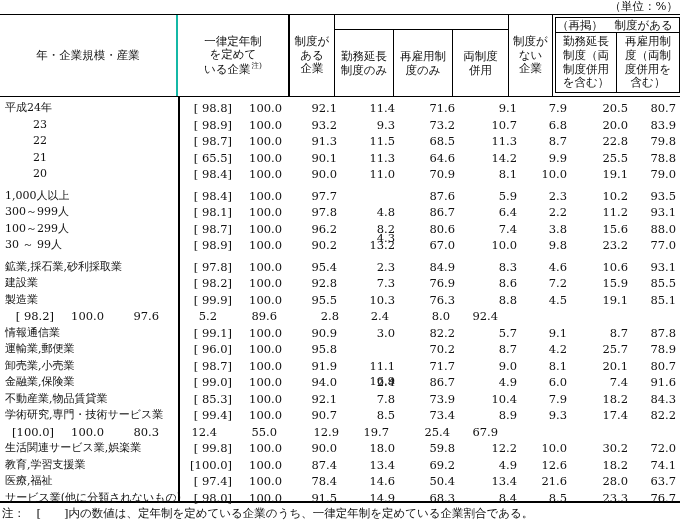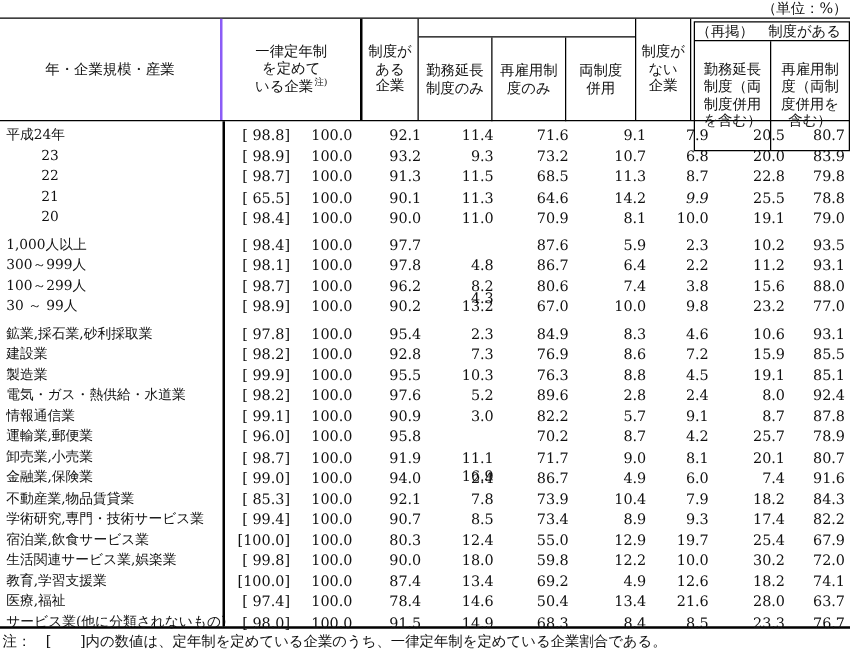--- a/index.html
+++ b/index.html
@@ -14,33 +14,33 @@
   .unit-note { position:absolute; top:0; right:2px; font-size:11.5px; line-height:13px; }
 
   .tbl { position:absolute; top:14px; left:0; width:680px; height:489px;
          border-top:1px solid #000; border-bottom:2px solid #000; }
 
   
   .thead { position:relative; height:82px; border-bottom:1px solid #000; }
   .hc { position:absolute; display:flex; align-items:center; justify-content:center;
         text-align:center; font-size:11.5px; line-height:1.18; }
   .pre { white-space:pre-line; }
-  .h-label   { left:0;     top:0; width:178px; height:100%; border-right:2px solid #8b5cf6; }
+  .h-label   { left:0;     top:0; width:178px; height:100%; border-right:2px solid #14b8a6; }
   .h-uniform { left:178px; top:0; width:112px; height:100%; border-right:2px solid #000; }
   .h-uniform sup { font-size:7.5px; vertical-align:super; margin-left:1px; }
   .h-has     { left:290px; top:0; width:45px;  height:100%; border-right:1px solid #000; }
   .sub-box   { position:absolute; left:335px; top:14px; width:173px; height:68px;
                border-top:1px solid #000; display:flex; }
   .sc { flex:none; display:flex; align-items:center; justify-content:center;
         text-align:center; font-size:11.5px; line-height:1.18; height:100%; }
   .sc1 { width:58px; } .sc2 { width:59px; border-left:1px solid #000; }
   .sc3 { width:56px; border-left:1px solid #000; }
   .h-no      { left:508px; top:0; width:45px; height:100%;
                border-left:1px solid #000; border-right:1px solid #000; }
-  .saikei    { position:absolute; left:555px; top:2px; width:125px; height:104px;
+  .saikei    { position:absolute; left:555px; top:2px; width:125px; height:76px;
                border:1px solid #000; display:flex; flex-direction:column; }
   .saikei-title { height:15px; border-bottom:1px solid #000; font-size:11.5px;
                   line-height:14px; padding-left:1px; white-space:nowrap; text-align:left; }
   .saikei-cols { flex:1; display:flex; }
   .rc { display:flex; align-items:center; justify-content:center; text-align:center;
         font-size:11.5px; line-height:1.18; }
   .rc1 { width:60px; } .rc2 { width:63px; border-left:1px solid #000; }
 
   
   .tbody { position:relative; height:404px; padding-top:3px; }
@@ -156,21 +156,21 @@
           <div class="c num" style="width: 48px;">79.8</div>
         </div>
         <div class="row">
           <div class="c lab indent">21</div>
           <div class="c num" style="width: 54px;">[ 65.5]</div>
           <div class="c num" style="width: 50px;">100.0</div>
           <div class="c num" style="width: 55px;">90.1</div>
           <div class="c num" style="width: 58px;">11.3</div>
           <div class="c num" style="width: 60px;">64.6</div>
           <div class="c num" style="width: 62px;">14.2</div>
-          <div class="c num" style="width: 50px; font-style: italic;">9.9</div>
+          <div class="c num" style="width: 50px;">9.9</div>
           <div class="c num" style="width: 61px;">25.5</div>
           <div class="c num" style="width: 48px;">78.8</div>
         </div>
         <div class="row">
           <div class="c lab indent">20</div>
           <div class="c num" style="width: 54px;">[ 98.4]</div>
           <div class="c num" style="width: 50px;">100.0</div>
           <div class="c num" style="width: 55px;">90.0</div>
           <div class="c num" style="width: 58px;">11.0</div>
           <div class="c num" style="width: 60px;">70.9</div>
@@ -259,21 +259,20 @@
           <div class="c num" style="width: 50px;">100.0</div>
           <div class="c num" style="width: 55px;">95.5</div>
           <div class="c num" style="width: 58px;">10.3</div>
           <div class="c num" style="width: 60px;">76.3</div>
           <div class="c num" style="width: 62px;">8.8</div>
           <div class="c num" style="width: 50px;">4.5</div>
           <div class="c num" style="width: 61px;">19.1</div>
           <div class="c num" style="width: 48px;">85.1</div>
         </div>
         <div class="row">
-          <div class="c lab">電気・ガス・熱供給・水道業</div>
           <div class="c num" style="width: 54px;">[ 98.2]</div>
           <div class="c num" style="width: 50px;">100.0</div>
           <div class="c num" style="width: 55px;">97.6</div>
           <div class="c num" style="width: 58px;">5.2</div>
           <div class="c num" style="width: 60px;">89.6</div>
           <div class="c num" style="width: 62px;">2.8</div>
           <div class="c num" style="width: 50px;">2.4</div>
           <div class="c num" style="width: 61px;">8.0</div>
           <div class="c num" style="width: 48px;">92.4</div>
         </div>
@@ -343,21 +342,20 @@
           <div class="c num" style="width: 50px;">100.0</div>
           <div class="c num" style="width: 55px;">90.7</div>
           <div class="c num" style="width: 58px;">8.5</div>
           <div class="c num" style="width: 60px;">73.4</div>
           <div class="c num" style="width: 62px;">8.9</div>
           <div class="c num" style="width: 50px;">9.3</div>
           <div class="c num" style="width: 61px;">17.4</div>
           <div class="c num" style="width: 48px;">82.2</div>
         </div>
         <div class="row">
-          <div class="c lab">宿泊業,飲食サービス業</div>
           <div class="c num" style="width: 54px;">[100.0]</div>
           <div class="c num" style="width: 50px;">100.0</div>
           <div class="c num" style="width: 55px;">80.3</div>
           <div class="c num" style="width: 58px;">12.4</div>
           <div class="c num" style="width: 60px;">55.0</div>
           <div class="c num" style="width: 62px;">12.9</div>
           <div class="c num" style="width: 50px;">19.7</div>
           <div class="c num" style="width: 61px;">25.4</div>
           <div class="c num" style="width: 48px;">67.9</div>
         </div>

